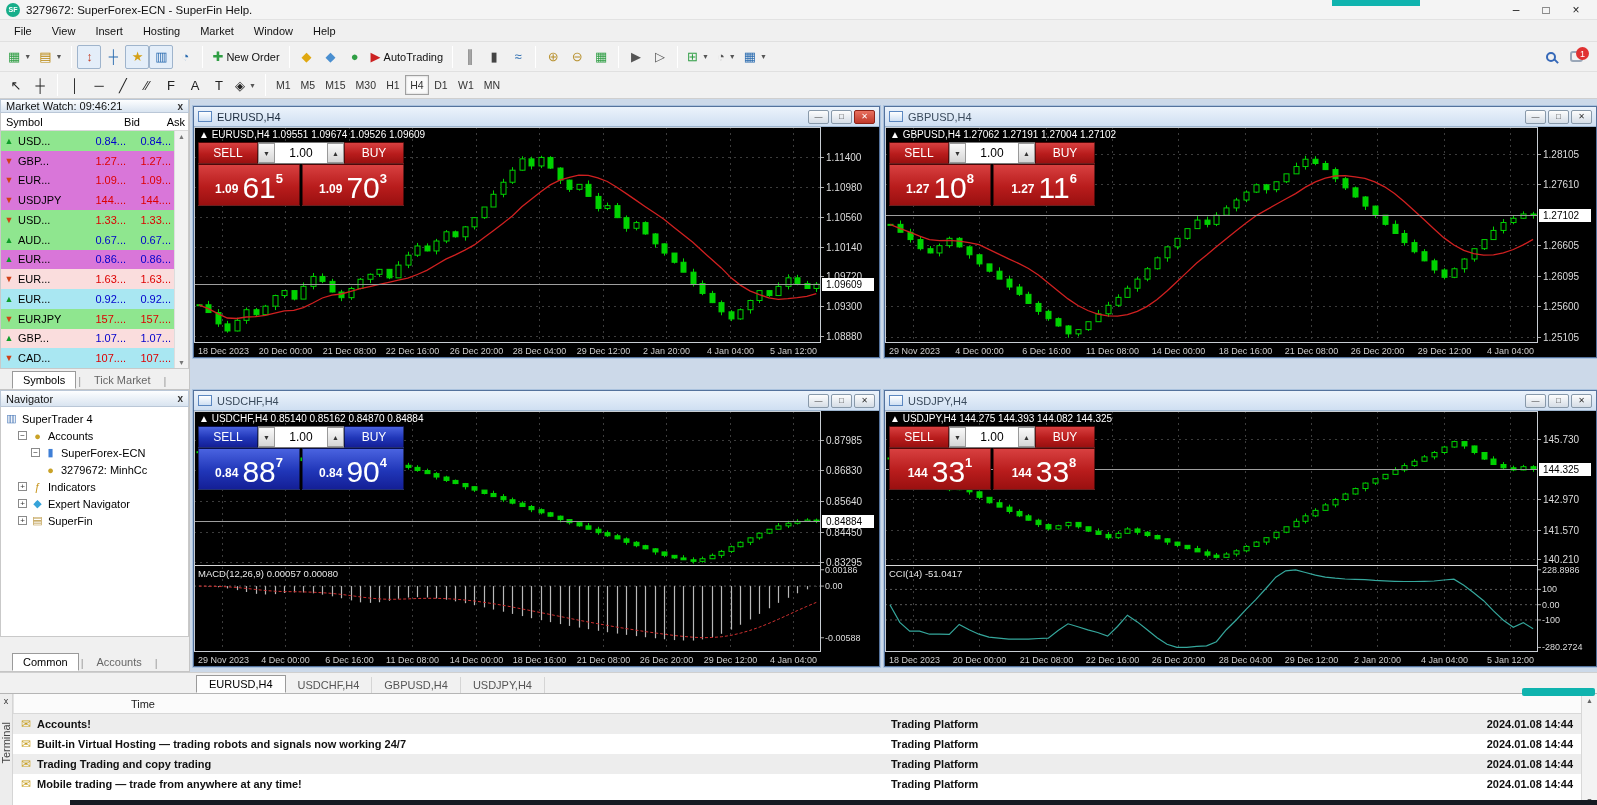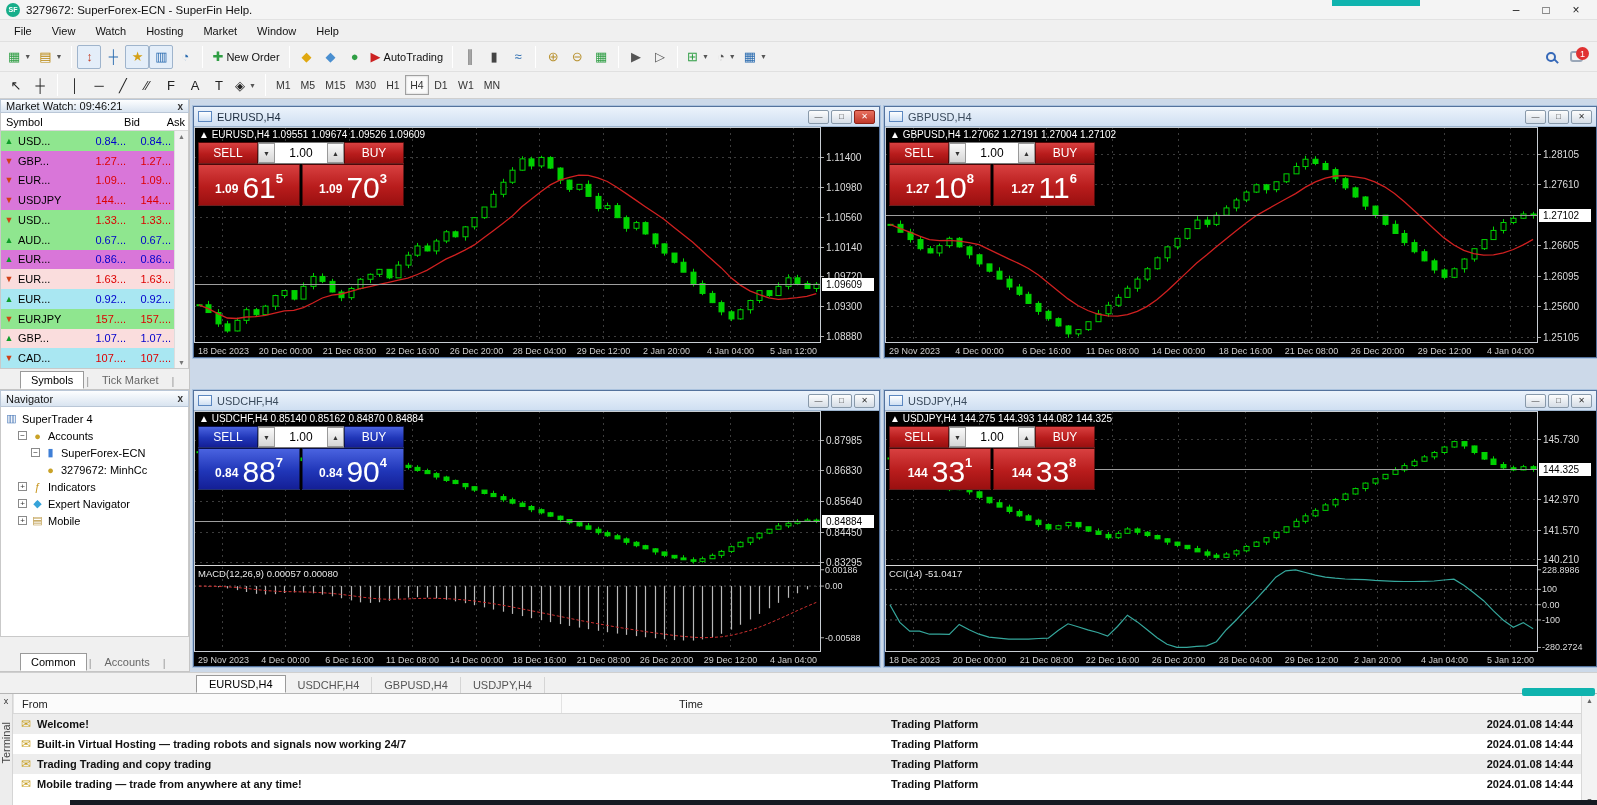--- a/index.html
+++ b/index.html
@@ -39,21 +39,21 @@
 .mw-body{display:flex}
 .mw-rows{flex:1}
 .mw-colhead{display:flex;height:18px;align-items:center;border-bottom:1px solid #d8d8d8;background:#fff;color:#000}
 .mw-colhead .c1{flex:1;padding-left:5px}.mw-colhead .c2{width:50px;text-align:right}.mw-colhead .c3{width:48px;text-align:right;padding-right:3px}
 .mw-row{display:flex;height:19.75px;align-items:center;font-size:11px}
 .mw-sym{flex:1;display:flex;align-items:center;gap:4px;padding-left:3px;color:#000}
 .mw-arrow{font-size:9px;width:10px;text-align:center}
 .mw-bid{width:50px;text-align:right}.mw-ask{width:48px;text-align:right;padding-right:3px}
 .mw-scroll{width:14px;background:#f2f2f2;border-left:1px solid #ddd;display:flex;flex-direction:column;justify-content:space-between;align-items:center}
 .mw-scroll span{font-size:7px;color:#777;padding:2px 0}
-.ptabs{height:35px;display:flex;align-items:flex-end;background:#f0f0f0;padding-left:20px;border-bottom:1px solid #c5c5c5}
+.ptabs{height:35px;display:flex;align-items:flex-end;background:#f0f0f0;padding-left:12px;border-bottom:1px solid #c5c5c5}
 .ptab{padding:2px 10px;font-size:11px;color:#666;border:1px solid transparent}
 .ptab.active{background:#fff;border:1px solid #9a9a9a;border-bottom:1px solid #fff;color:#000}
 .ptab-div{color:#999;padding:2px 2px}
 
 .nav-tree{flex:1;background:#fff;border:1px solid #c9c9c9;border-top:none;padding-top:3px;overflow:hidden}
 .tree-row{display:flex;align-items:center;height:17px;gap:4px;color:#000}
 .expander{width:9px;height:9px;border:1px solid #8a8a8a;font-size:8px;line-height:7px;text-align:center;color:#333;background:#fff}
 .nicon{width:13px;text-align:center;font-size:11px}
 
 .mdi{flex:1;position:relative;background:#ccd9e9;overflow:hidden}
@@ -115,21 +115,21 @@
   <div class="winbtns">
     <span>–</span>
     <span>□</span>
     <span>×</span>
   </div>
 </div>
 
 <div class="menubar" id="menubar">
     <div class="menu-item">File</div>
     <div class="menu-item">View</div>
-    <div class="menu-item">Watch</div>
+    <div class="menu-item">Insert</div>
     <div class="menu-item">Hosting</div>
     <div class="menu-item">Market</div>
     <div class="menu-item">Window</div>
     <div class="menu-item">Help</div>
   </div>
 
 <div class="tb tb1" id="toolbar1">
     <button class="tbtn">
       <span class="glyph" style="color: rgb(47, 158, 68);">▦</span>
       <span class="dd">▼</span>
@@ -420,21 +420,21 @@
             <span>Indicators</span>
           </div>
           <div class="tree-row" style="padding-left: 17px;">
             <span class="expander">+</span>
             <span class="nicon" style="color: rgb(54, 163, 217);">◆</span>
             <span>Expert Navigator</span>
           </div>
           <div class="tree-row" style="padding-left: 17px;">
             <span class="expander">+</span>
             <span class="nicon" style="color: rgb(185, 149, 63);">▤</span>
-            <span>Mobile</span>
+            <span>SuperFin</span>
           </div>
         </div>
       <div class="ptabs" id="nav-tabs">
           <span class="ptab active">Common</span>
           <span class="ptab-div">|</span>
           <span class="ptab">Accounts</span>
           <span class="ptab-div">|</span>
         </div>
     </div>
   </div>
@@ -1393,28 +1393,27 @@
     <span class="chart-tab">USDJPY,H4</span>
   </div>
 
 <div class="terminal">
   <div class="t-strip">
     <span class="x">x</span>
     <span class="vlabel">Terminal</span>
   </div>
   <div class="t-main">
     <div class="t-head">
-      <span class="t-from">From</span>
       <span class="t-time">Time</span>
     </div>
     <div class="t-rows" id="t-rows">
         <div class="t-row">
           <span class="t-h1">
             <span class="env">✉</span>
-            <span>Welcome!</span>
+            <span>Accounts!</span>
           </span>
           <span class="t-from">Trading Platform</span>
           <span class="t-time">2024.01.08 14:44</span>
         </div>
         <div class="t-row">
           <span class="t-h1">
             <span class="env">✉</span>
             <span>Built-in Virtual Hosting — trading robots and signals now working 24/7</span>
           </span>
           <span class="t-from">Trading Platform</span>

